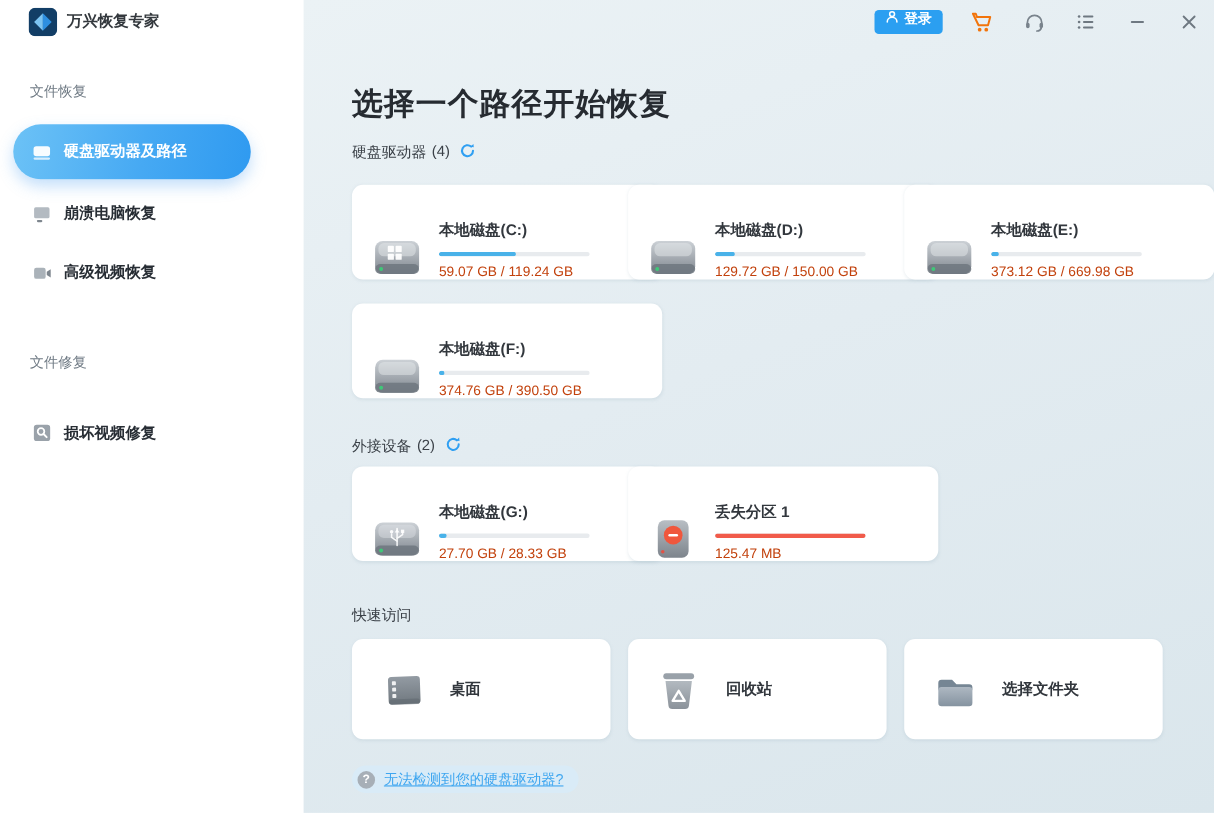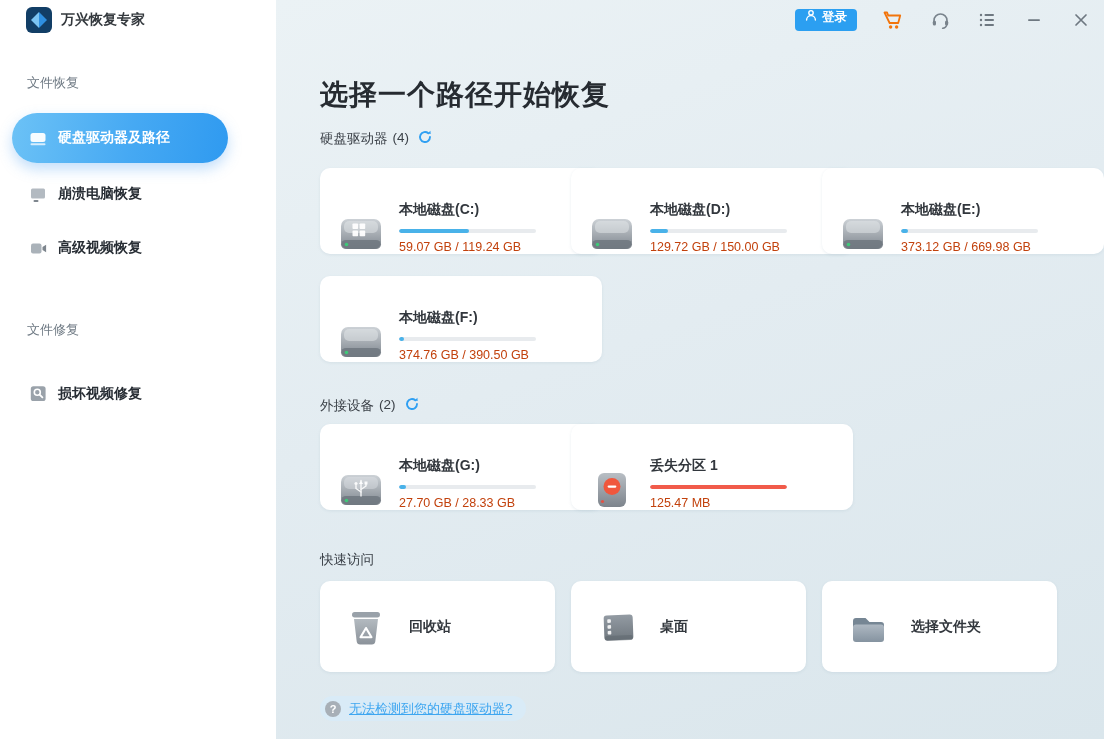--- a/index.html
+++ b/index.html
@@ -291,40 +291,40 @@
         </div>
       </div>
 
     <div class="sec-label" id="sec-quick">
       <span>快速访问</span>
     </div>
     <div class="grid" id="grid-quick">
         <div class="qcard">
           <div class="card-icon">
             <svg width="52" height="52" viewBox="0 0 52 52">
-              <rect x="12" y="11" width="28" height="5.5" rx="2.7" fill="#99a1a9"></rect>
-              <path d="M14 18 H38 L35.3 40.5 a3.5 3.5 0 0 1-3.5 3 h-11.6 a3.5 3.5 0 0 1-3.5-3 Z" fill="url(#gbin)"></path>
-              <path d="M26 27 l5.5 9.2 h-11 z" fill="none" stroke="#fff" stroke-width="2.1" stroke-linejoin="round"></path>
-            </svg>
-          </div>
-          <div class="q-label">回收站</div>
-        </div>
-        <div class="qcard">
-          <div class="card-icon">
-            <svg width="52" height="52" viewBox="0 0 52 52">
               <rect x="13" y="14" width="29" height="25" rx="3" fill="url(#gdesk)" transform="rotate(-2 27 26)"></rect>
               <rect x="13.5" y="34.5" width="28" height="5" rx="2.5" fill="#5f676f" opacity="0.55" transform="rotate(-2 27 26)"></rect>
               <g fill="#fff" opacity="0.88" transform="rotate(-2 27 26)">
                 <rect x="16.5" y="18" width="3.6" height="3.6" rx="0.8"></rect>
                 <rect x="16.5" y="23.8" width="3.6" height="3.6" rx="0.8"></rect>
                 <rect x="16.5" y="29.6" width="3.6" height="3.6" rx="0.8"></rect>
               </g>
             </svg>
           </div>
           <div class="q-label">桌面</div>
+        </div>
+        <div class="qcard">
+          <div class="card-icon">
+            <svg width="52" height="52" viewBox="0 0 52 52">
+              <rect x="12" y="11" width="28" height="5.5" rx="2.7" fill="#99a1a9"></rect>
+              <path d="M14 18 H38 L35.3 40.5 a3.5 3.5 0 0 1-3.5 3 h-11.6 a3.5 3.5 0 0 1-3.5-3 Z" fill="url(#gbin)"></path>
+              <path d="M26 27 l5.5 9.2 h-11 z" fill="none" stroke="#fff" stroke-width="2.1" stroke-linejoin="round"></path>
+            </svg>
+          </div>
+          <div class="q-label">回收站</div>
         </div>
         <div class="qcard">
           <div class="card-icon">
             <svg width="52" height="52" viewBox="0 0 52 52">
               <path d="M11 20 a3 3 0 0 1 3-3 h9.5 l4 4 h11.5 a3 3 0 0 1 3 3 v2 H11 Z" fill="#768694"></path>
               <rect x="11" y="23.5" width="31" height="17.5" rx="3" fill="url(#gfold)"></rect>
             </svg>
           </div>
           <div class="q-label">选择文件夹</div>
         </div>

